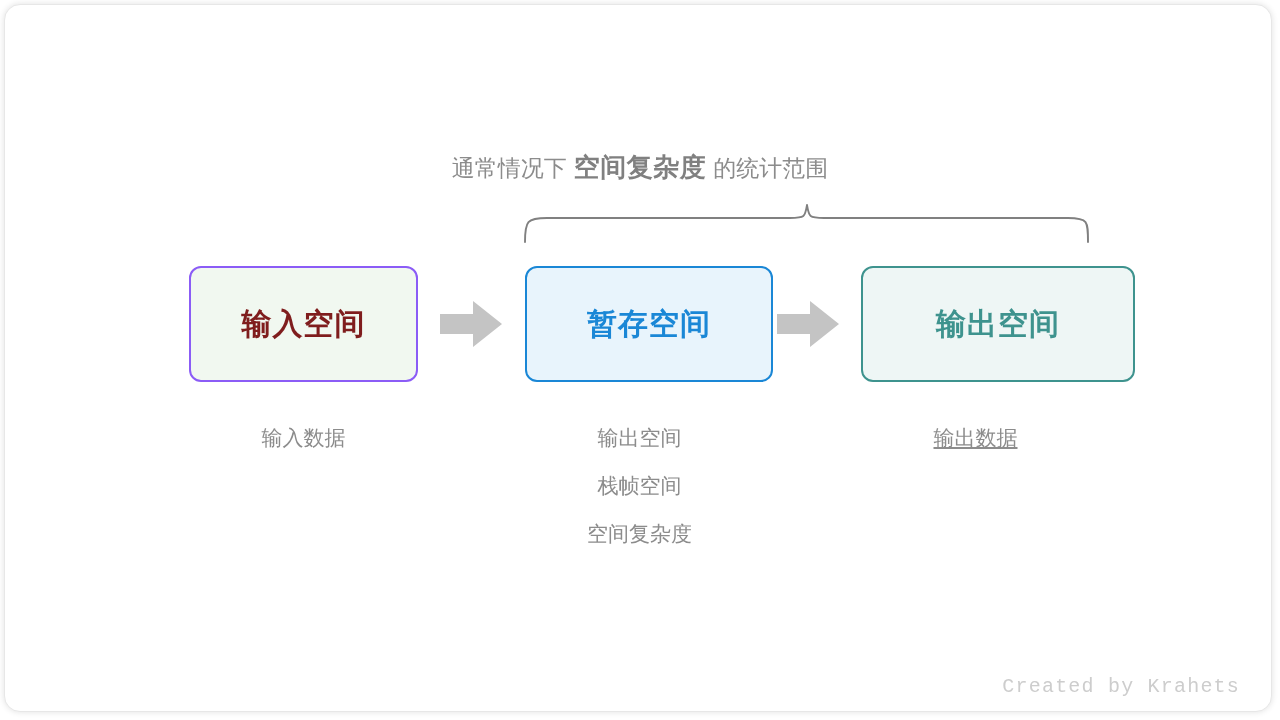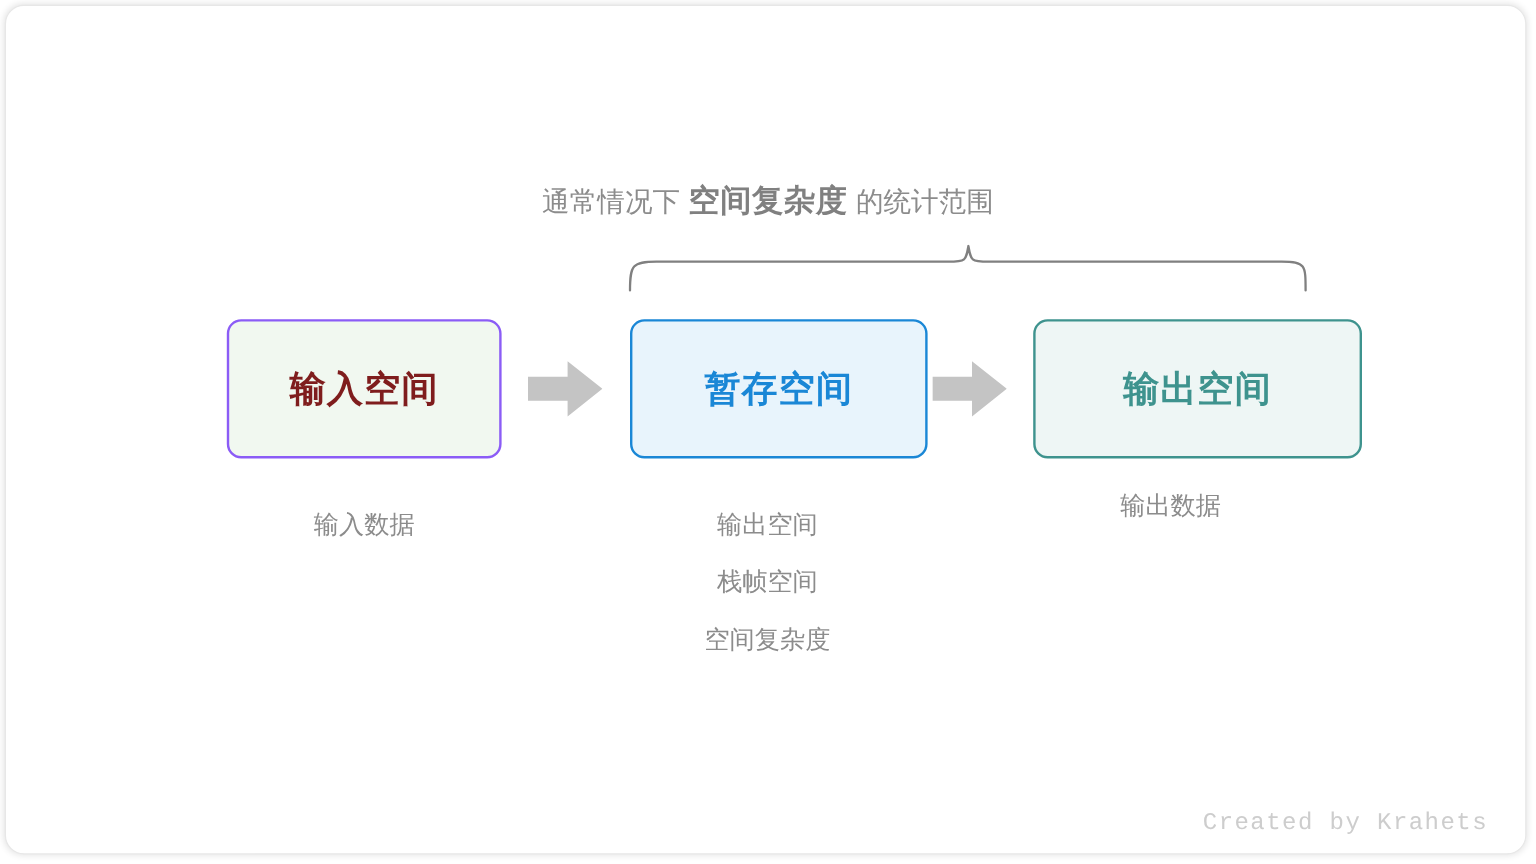--- a/index.html
+++ b/index.html
@@ -114,21 +114,21 @@
   .labels {
     position: absolute;
     width: 229px;
     text-align: center;
     color: #8c8c8c;
     font-size: 21px;
     line-height: 48px;
   }
   .labels-input  { left: 189px; top: 414px; }
   .labels-temp   { left: 525px; top: 414px; }
-  .labels-output { left: 861px; top: 398px; }
+  .labels-output { left: 861px; top: 414px; text-decoration: underline; }
   .labels div { white-space: nowrap; }
 
   
   .footer {
     position: absolute;
     right: 40px;
     bottom: 22px;
     color: #cdcdcd;
     font-family: "Liberation Mono", "DejaVu Sans Mono", monospace;
     font-size: 20px;

